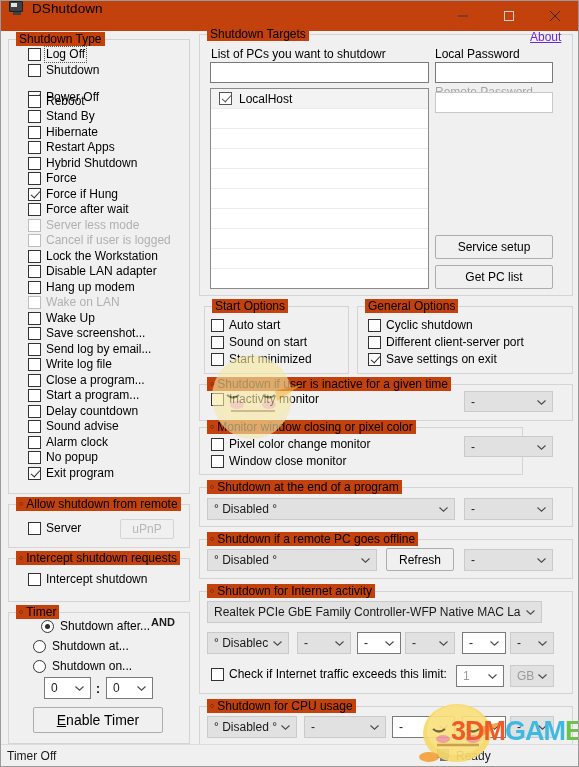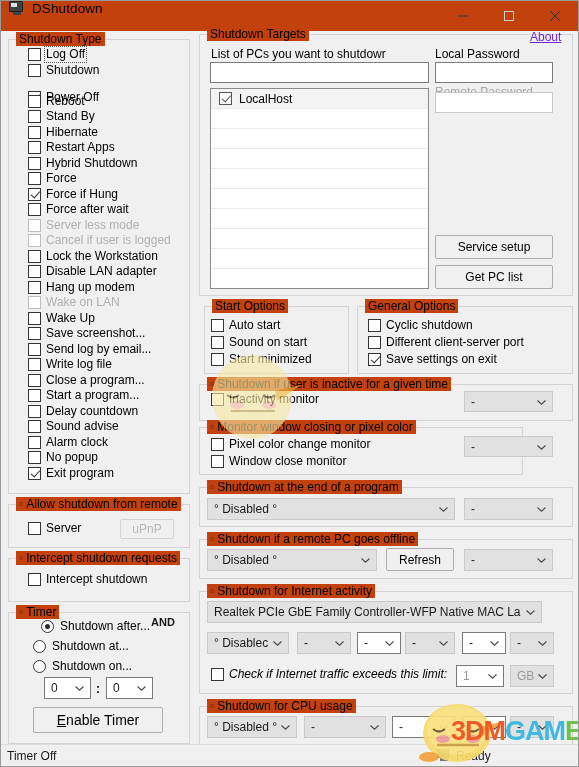--- a/index.html
+++ b/index.html
@@ -660,21 +660,21 @@
       <div class="combo" style="left: 509px; top: 631px; width: 44px; height: 22px;">
         <span class="ctext">-</span>
         <span class="arrow">
           <svg width="9" height="5" viewBox="0 0 9 5">
             <polyline points="0.5,0.5 4.5,4.2 8.5,0.5" fill="none" stroke="currentColor" stroke-width="1.1"></polyline>
           </svg>
         </span>
       </div>
     </div>
 
-  <div class="cb" style="left:210px; top:667px;font-style:italic;">
+  <div class="cb" style="left:210px; top:667px;">
     <span class="box" id="limit-box"></span>
     <span class="lbl">Check if Internet traffic exceeds this limit:</span>
   </div>
   <div class="combo white grayed" style="left:455px; top:664px; width:48px; height:22px;">
     <span class="ctext">1</span>
     <span class="arrow">
       <svg width="9" height="5" viewBox="0 0 9 5">
           <polyline points="0.5,0.5 4.5,4.2 8.5,0.5" fill="none" stroke="currentColor" stroke-width="1.1"></polyline>
         </svg>
     </span>

